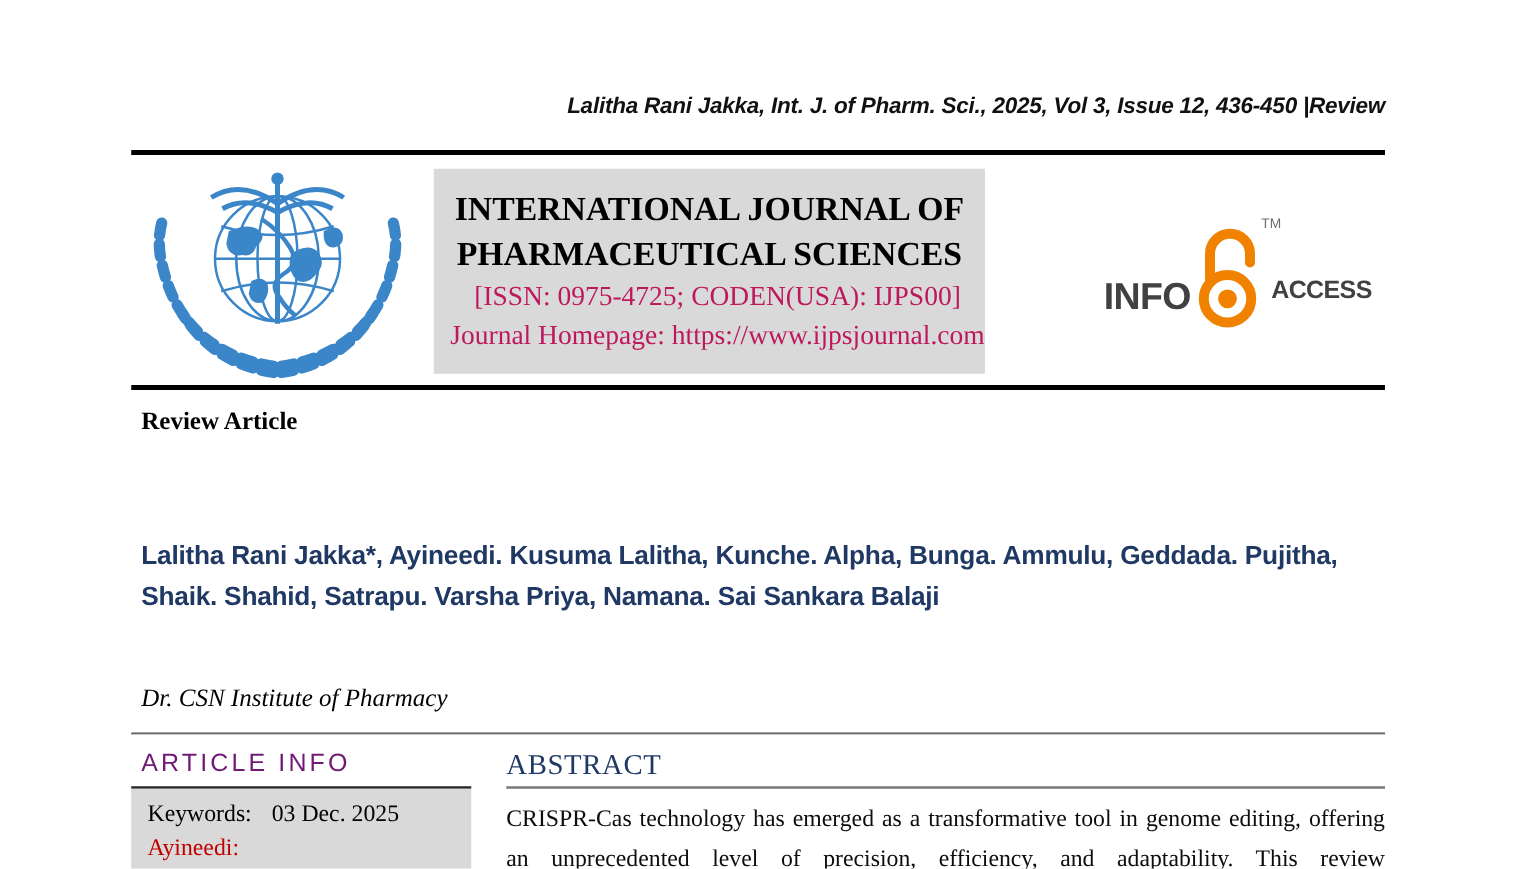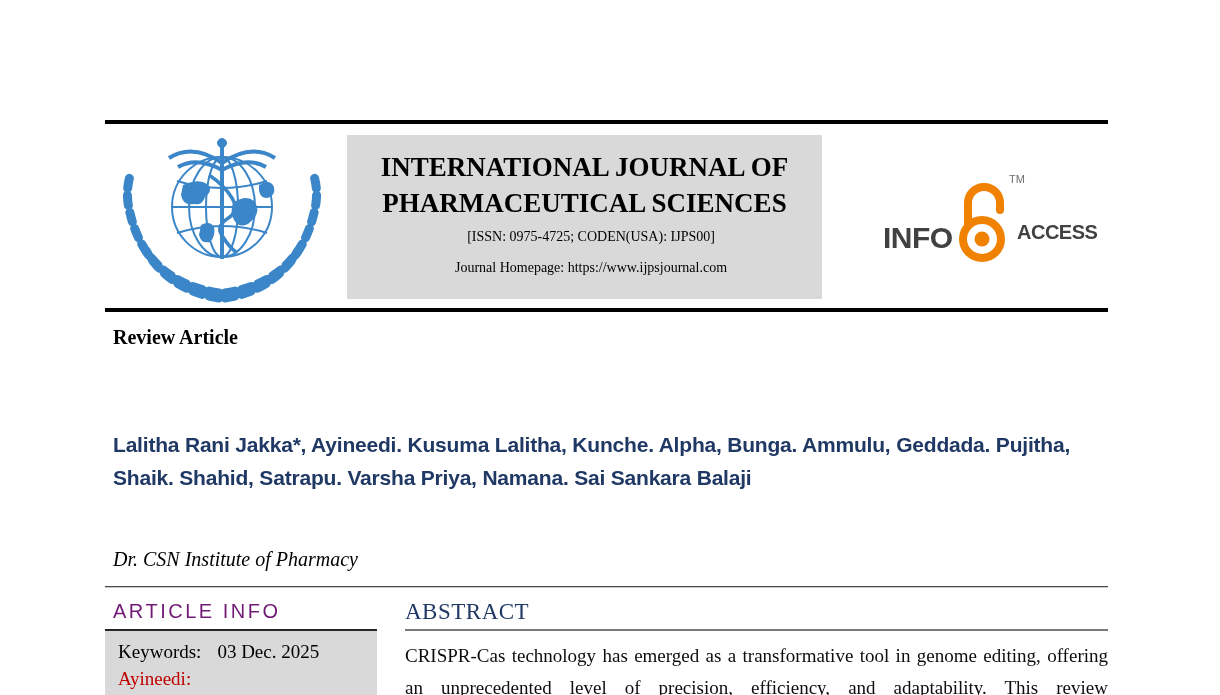--- a/index.html
+++ b/index.html
@@ -18,25 +18,25 @@
   }
   
   .rule-thick { position:absolute; left:105px; width:1003px; height:4px; background:#000; }
   .rule-top { top:120px; }
   .rule-mid { top:308px; }
 
   
   .header-row { position:absolute; left:105px; top:133px; width:1003px; height:168px; }
   .journal-logo { position:absolute; left:8px; top:0; width:218px; height:170px; }
   .journal-box {
-    position:absolute; left:242px; top:2px; width:475px; height:164px;
+    position:absolute; left:242px; top:2px; width:441px; height:164px;
     background:#d9d9d9; text-align:center; padding-top:14px;
   }
   .jtitle { font-weight:bold; font-size:27px; line-height:36px; color:#000; }
-  .jsub   { font-size:14px; line-height:31px; color:#000000;padding-left:13px; }
+  .jsub   { font-size:22px; line-height:31px; color:#be185d;padding-left:13px; }
   .oa { position:absolute; left:770px; top:32px; width:238px; height:120px; }
   .oa-word {
     position:absolute; font-family:"Liberation Sans", sans-serif;
     font-weight:bold; font-size:30px; color:#414042; letter-spacing:-0.5px;
   }
   .oa-open   { left:8px;  top:56px; }
   .oa-access { left:142px; top:56px; font-size:20px; }
   .oa-lock { position:absolute; left:82px; top:14px; width:52px; height:86px; }
   .oa-tm {
     position:absolute; left:134px; top:8px;
@@ -77,20 +77,21 @@
   .abstract-text {
     margin-top:9px; font-size:19px; line-height:32px;
     text-align:justify; text-align-last:justify; color:#0d0d0d;
   }
 </style>
 </head>
 <body>
 
 <div class="page">
 
+  <div class="citation">Lalitha Rani Jakka, Int. J. of Pharm. Sci., 2025, Vol 3, Issue 12, 436-450 |Review</div>
 
   <div class="rule-thick rule-top"></div>
 
   <div class="header-row">
 
     <div class="journal-logo">
       <svg viewBox="0 0 218 170" width="218" height="170">
 
         <g stroke="#3B86C8" fill="none" stroke-linecap="round">
           <path d="M106 160 Q28 148 15 70 Q13 54 18 40" stroke-width="9" stroke-dasharray="10 7"></path>

